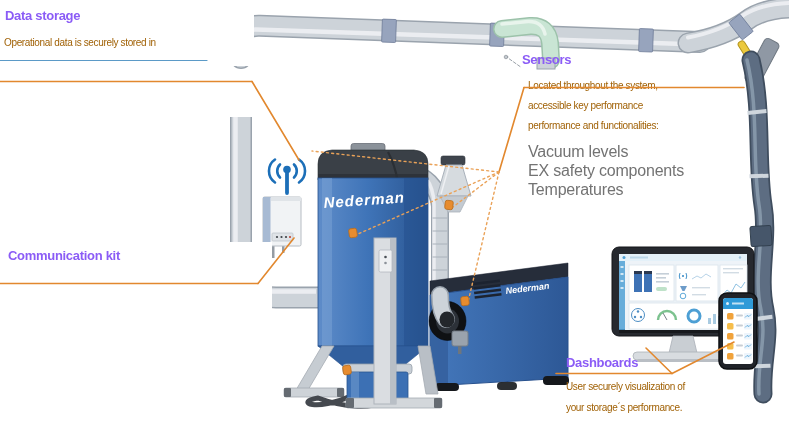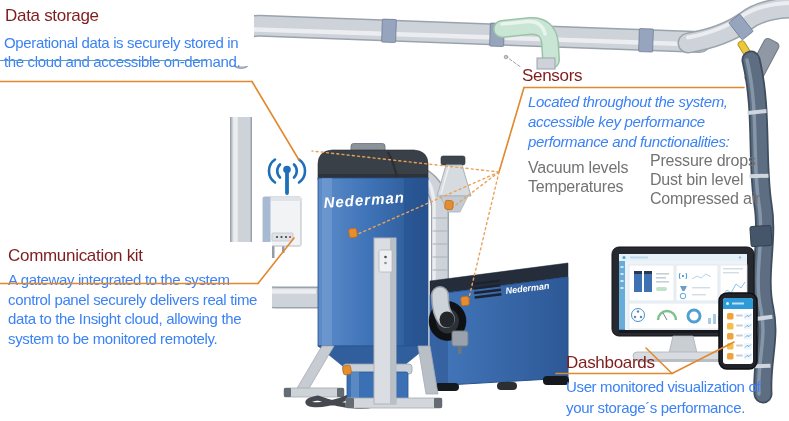--- a/index.html
+++ b/index.html
@@ -1,31 +1,31 @@
 <!DOCTYPE html>
 <html><head>
 <meta charset="utf-8">
 <style>
   html,body{margin:0;padding:0;background:#fff;}
   .stage{position:relative;width:789px;height:421px;background:#fff;overflow:hidden;
          font-family:"Liberation Sans",sans-serif;}
   svg.art,svg.overlay{position:absolute;left:0;top:0;}
   svg.overlay{pointer-events:none;}
   .callout{position:absolute;}
-  .callout h2{margin:0;font-size:17px;font-weight:400;color:#7f1d1d;letter-spacing:-0.3px;line-height:21px;white-space:nowrap;}
-  .callout .line{font-size:15px;color:#3b82f6;letter-spacing:-0.35px;line-height:19px;white-space:nowrap;}
+  .callout h2{margin:0;font-size:13px;font-weight:700;color:#8b5cf6;letter-spacing:-0.3px;line-height:21px;white-space:nowrap;}
+  .callout .line{font-size:10px;color:#a16207;letter-spacing:-0.35px;line-height:19px;white-space:nowrap;}
   .c-ds{left:0;top:56;width:254px;height:66px;background:#fff;}
   .c-ds h2{margin:5px 0 0 5px;}
   .c-ds .body{margin:7px 0 0 4px;}
   .c-ck{left:0;top:242px;width:272px;height:108px;background:#fff;}
   .c-ck h2{margin:3px 0 0 8px;}
   .c-ck .body{margin:4px 0 0 8px;}
   .c-ck .line{line-height:19.5px;}
-  .c-se{left:522px;top:65px;width:230px;}
-  .c-se .body{margin:6px 0 0 6px;font-style:italic;}
+  .c-se{left:522px;top:49px;width:230px;}
+  .c-se .body{margin:6px 0 0 6px;}
   .c-se .line{line-height:20px;}
   .se-list{position:absolute;font-size:16px;color:#737373;letter-spacing:-0.2px;line-height:19px;white-space:nowrap;}
   .se-left{left:6px;top:93px;}
   .se-right{left:128px;top:86px;}
   .c-db{left:564px;top:352px;width:226px;}
   .c-db h2{margin:0 0 0 2px;}
   .c-db .body{margin:4px 0 0 2px;}
   .c-db .line{line-height:20.5px;}
 </style>
 </head>
@@ -285,56 +285,45 @@
         <circle cx="281.5" cy="237" r="1.1" fill="#3c4146"></circle>
         <circle cx="286" cy="237" r="1.1" fill="#3c4146"></circle>
         <circle cx="290" cy="237" r="1" fill="#c0392b"></circle>
   </g>
 </svg>
 
 <div class="callout c-ds">
   <h2>Data storage</h2>
   <div class="body">
     <div class="line">Operational data is securely stored in</div>
-    <div class="line">the cloud and accessible on-demand.</div>
   </div>
 </div>
 
 <div class="callout c-ck">
   <h2>Communication kit</h2>
-  <div class="body">
-    <div class="line">A gateway integrated to the system</div>
-    <div class="line">control panel securely delivers real time</div>
-    <div class="line">data to the Insight cloud, allowing the</div>
-    <div class="line">system to be monitored remotely.</div>
-  </div>
 </div>
 
 <div class="callout c-se">
   <h2>Sensors</h2>
   <div class="body">
     <div class="line">Located throughout the system,</div>
     <div class="line">accessible key performance</div>
     <div class="line">performance and functionalities:</div>
   </div>
   <div class="se-list se-left">
     <div>Vacuum levels</div>
+    <div>EX safety components</div>
     <div>Temperatures</div>
-  </div>
-  <div class="se-list se-right">
-    <div>Pressure drops</div>
-    <div>Dust bin level</div>
-    <div>Compressed air</div>
   </div>
 </div>
 
 <div class="callout c-db">
   <h2>Dashboards</h2>
   <div class="body">
-    <div class="line">User monitored visualization of</div>
+    <div class="line">User securely visualization of</div>
     <div class="line">your storage´s performance.</div>
   </div>
 </div>
 
 <svg class="overlay" width="789" height="421" viewBox="0 0 789 421">
   <g stroke-linecap="round">
     <line x1="0" y1="60.5" x2="207" y2="60.5" stroke="#5b9ac7" stroke-width="1.2"></line>
     <path d="M0,81.5 H252" stroke="#e2882e" stroke-width="1.6" fill="none"></path>
     <line x1="252" y1="81.5" x2="299" y2="160" stroke="#e2882e" stroke-width="1.6"></line>
     <path d="M0,283.5 H258" stroke="#e2882e" stroke-width="1.6" fill="none"></path>

